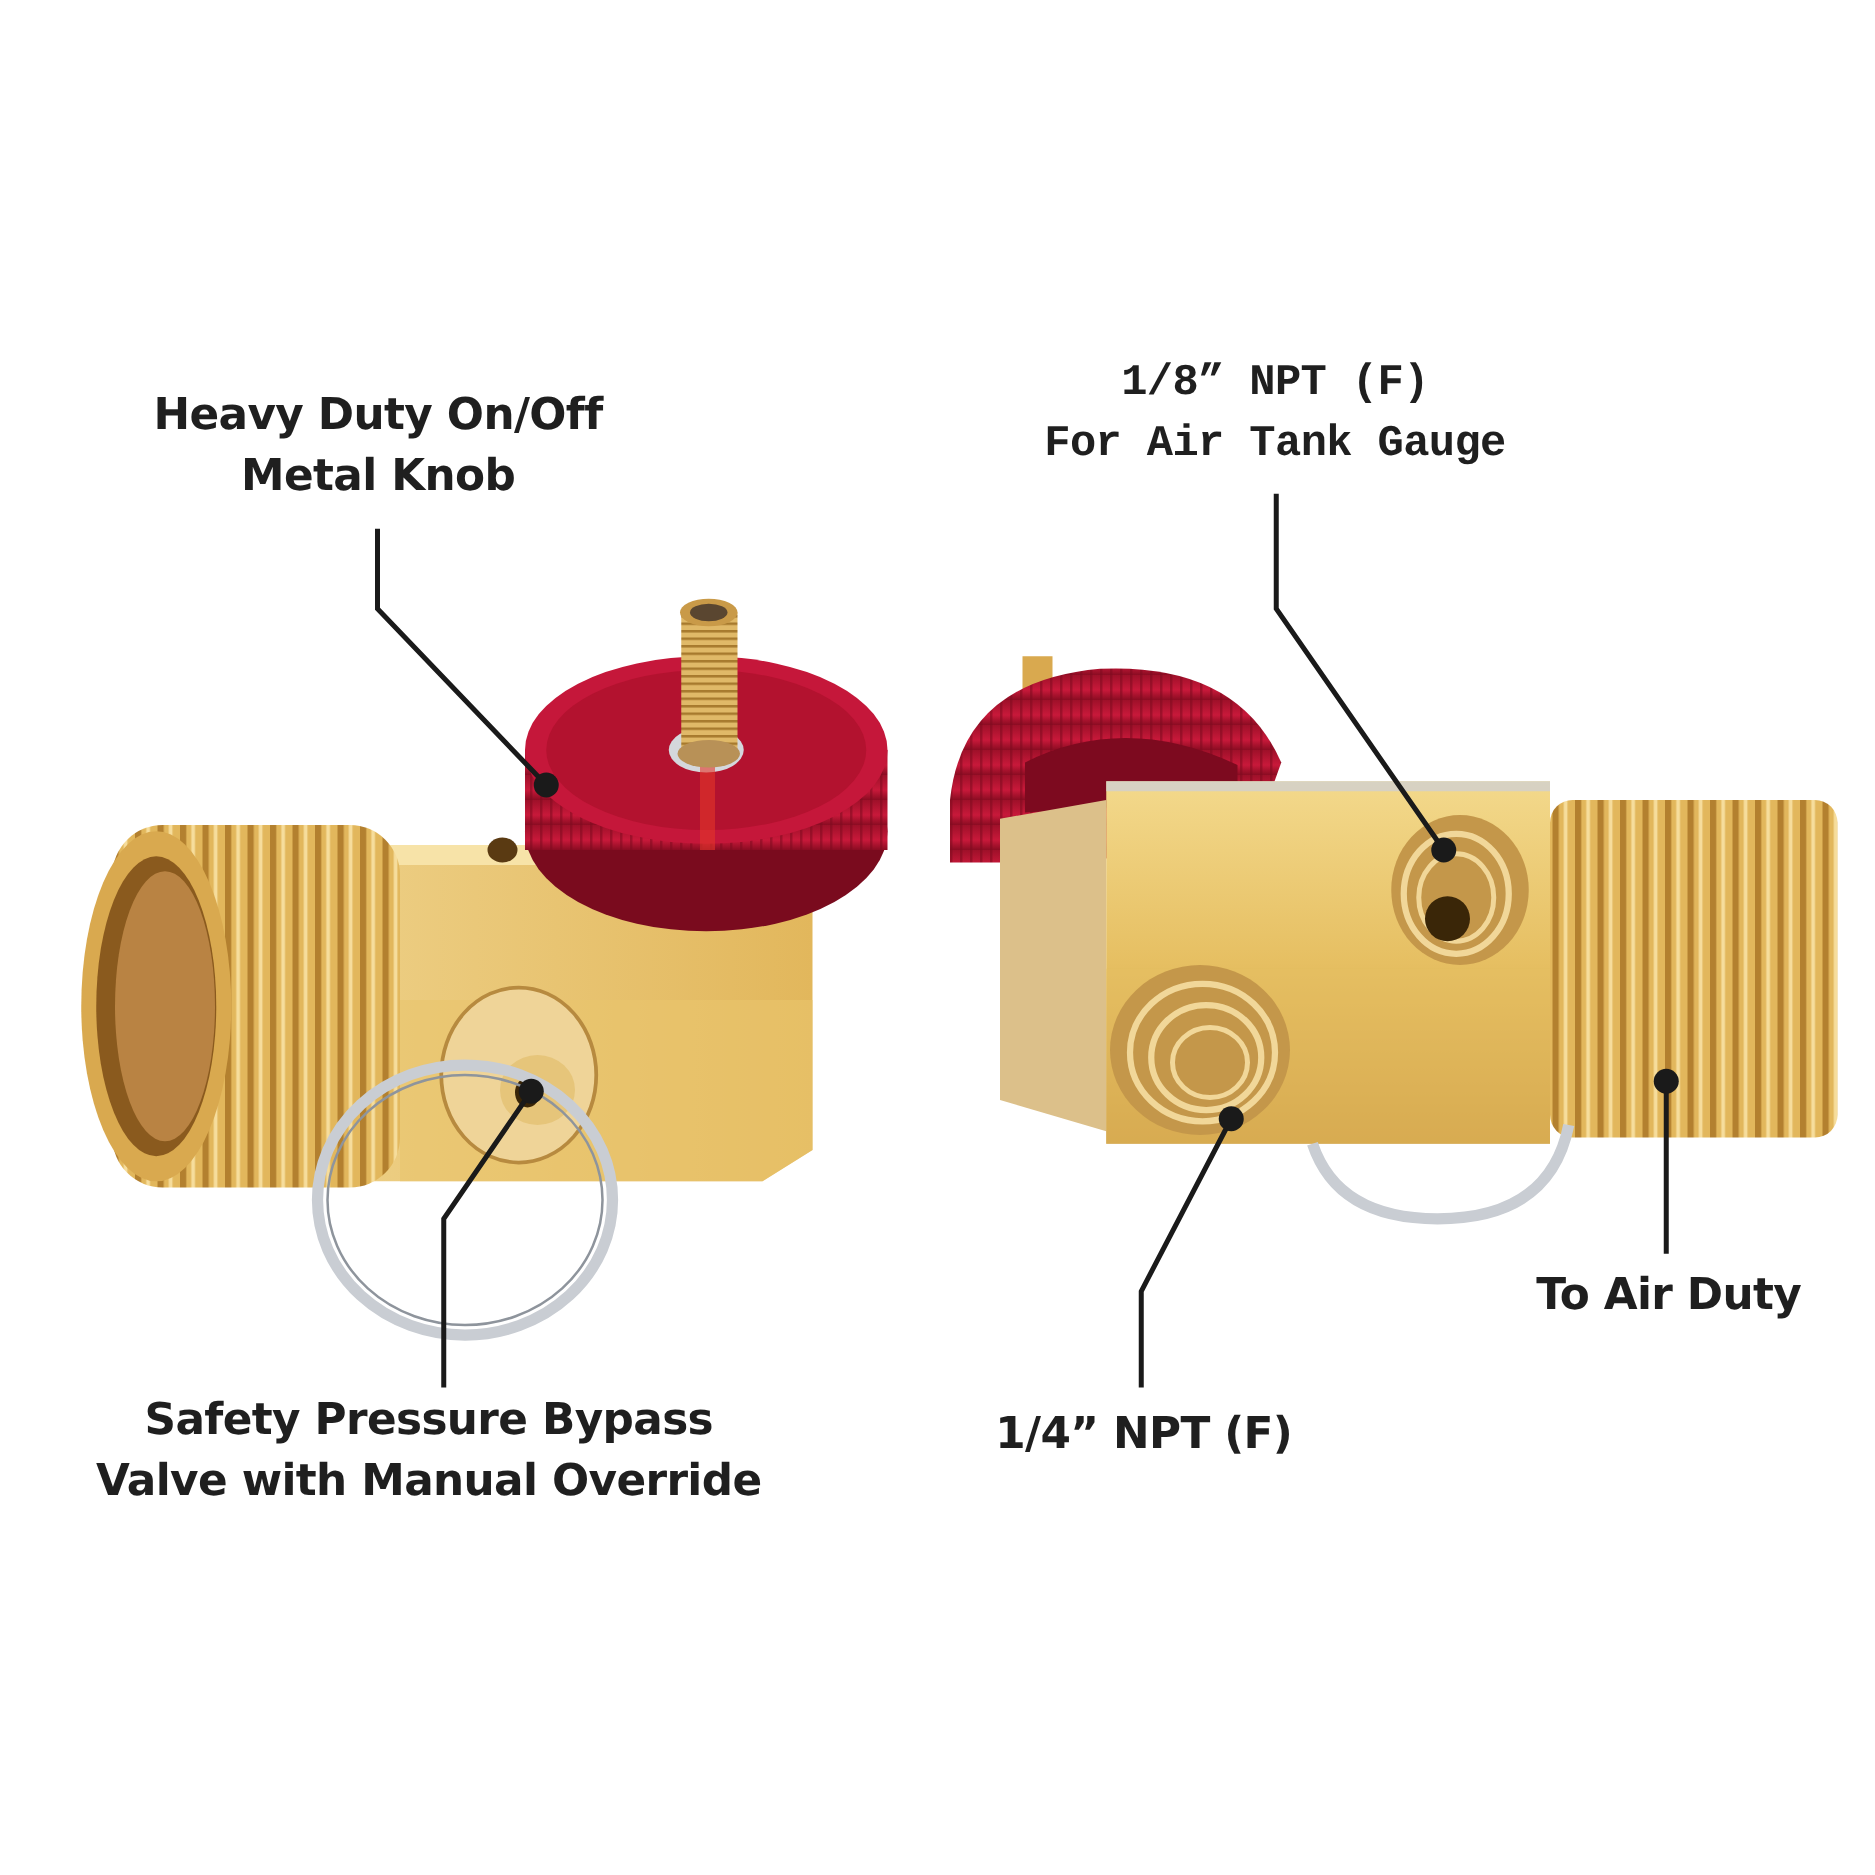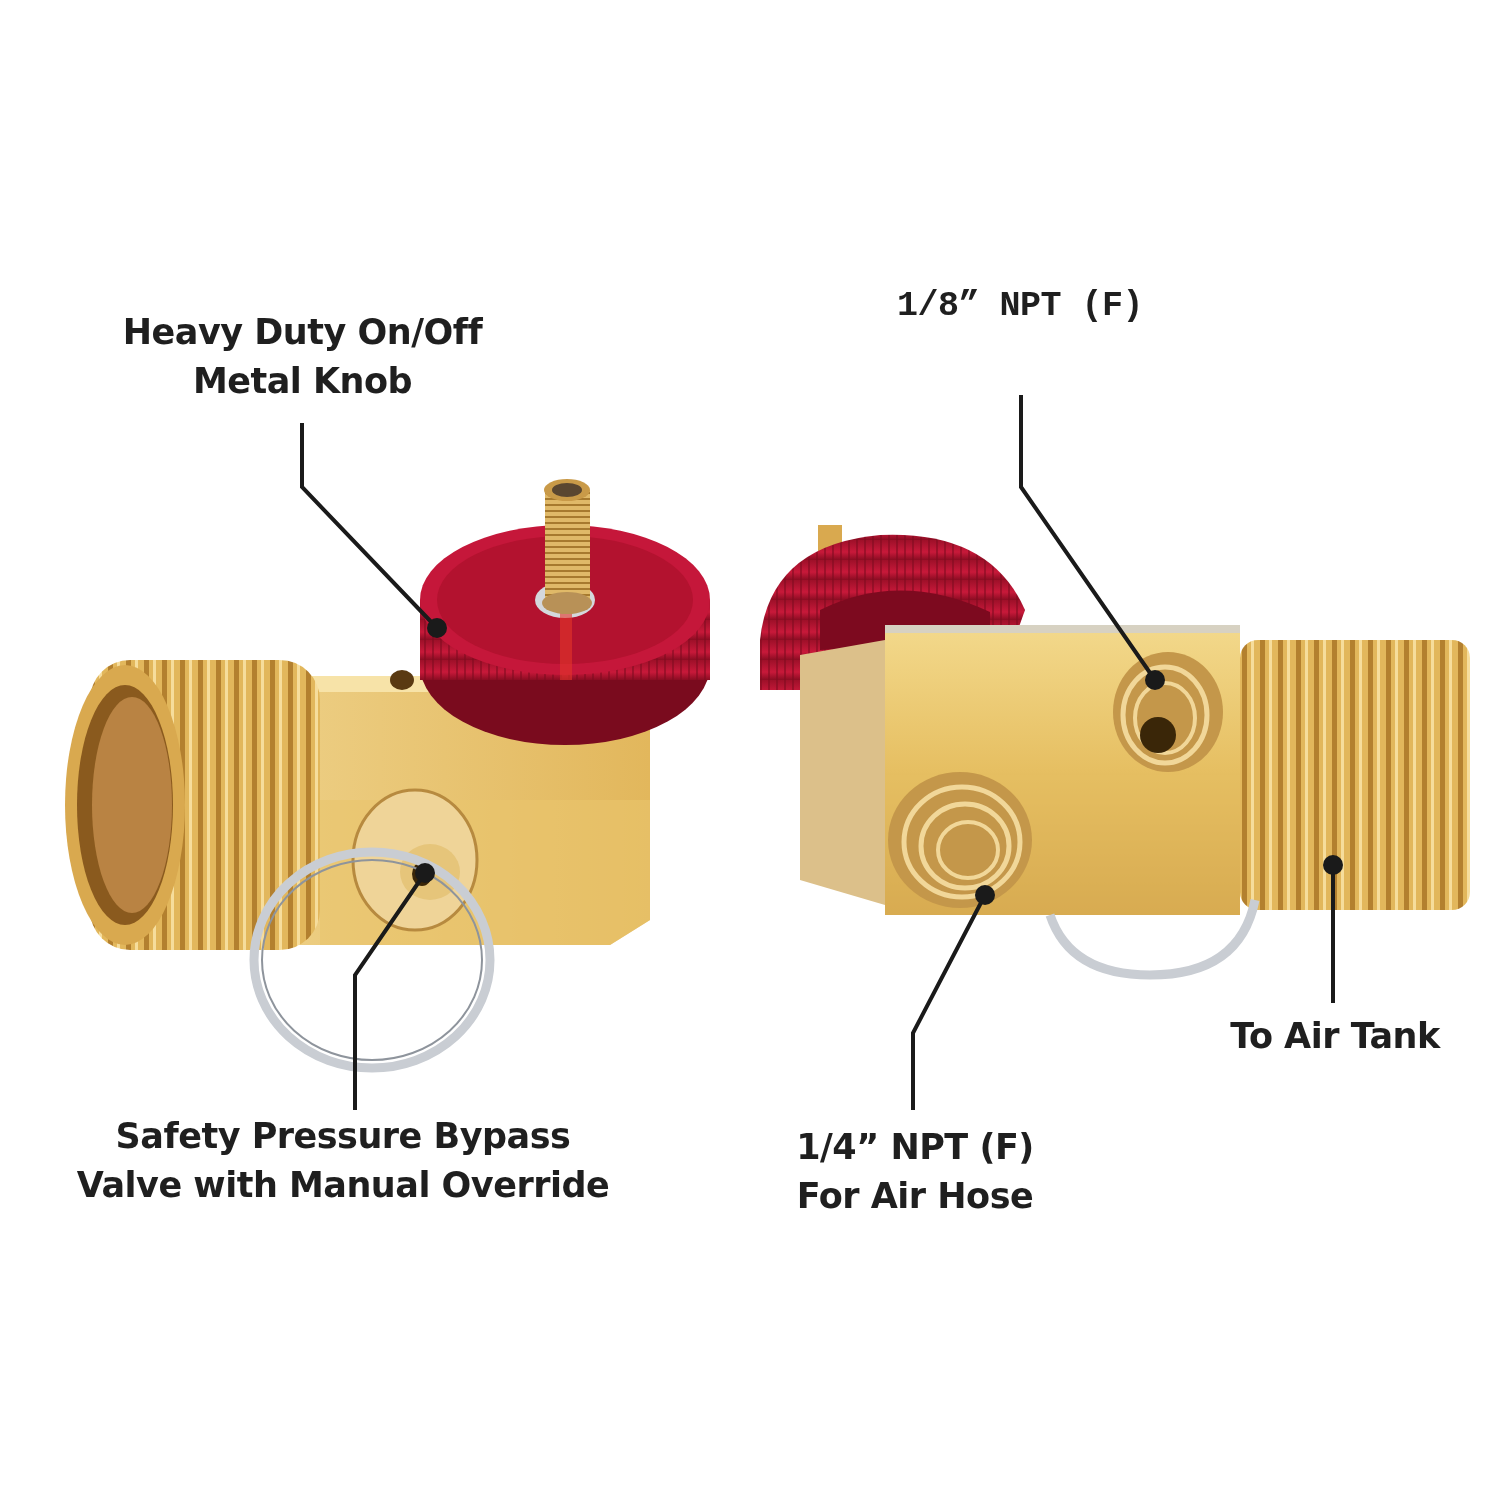--- a/index.html
+++ b/index.html
@@ -144,22 +144,22 @@
   <div>Metal Knob</div>
 </div>
 
 <div class="label" style="left:38px; top:1112px; width:610px;">
   <div>Safety Pressure Bypass</div>
   <div>Valve with Manual Override</div>
 </div>
 
 <div class="label" style="left:810px; top:282px; width:420px;font-family:Liberation Mono, monospace;">
   <div>1/8” NPT (F)</div>
+  <div>For Air Tank Gauge</div>
 </div>
 
 <div class="label" style="left:770px; top:1123px; width:290px;">
   <div>1/4” NPT (F)</div>
-  <div>For Air Hose</div>
 </div>
 
 <div class="label" style="left:1190px; top:1012px; width:290px;">
-  <div>To Air Tank</div>
+  <div>To Air Duty</div>
 </div>
 
 </body></html>

